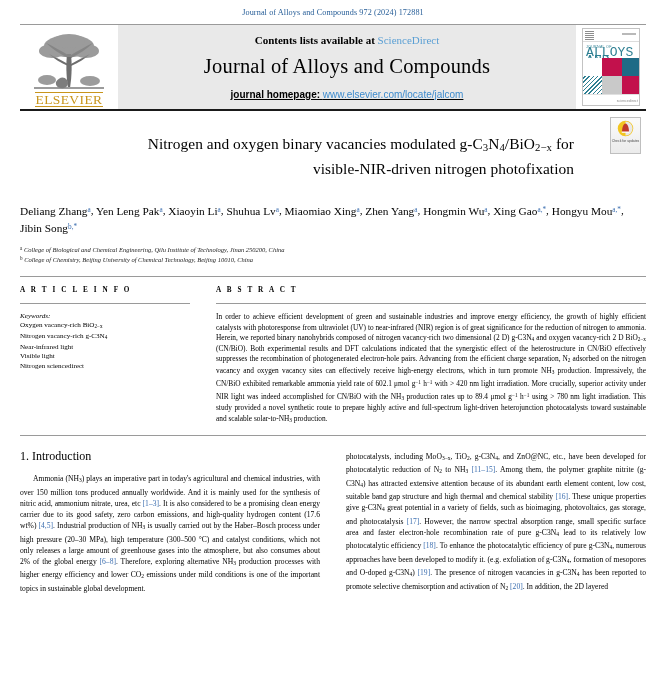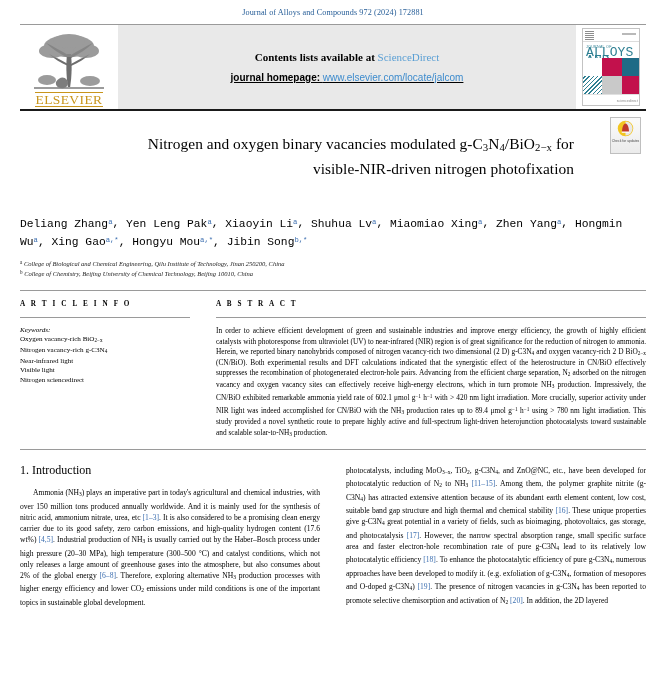--- a/index.html
+++ b/index.html
@@ -146,24 +146,24 @@
     display: flex; flex-direction: column;
     align-items: center; justify-content: flex-start;
     padding-top: 2px;
   }
   .cm-mark { width: 17px; height: 17px; display:block; }
   .cm-txt { font-size: 3.4px; line-height: 4.2px; text-align: center; color: #4a4a4a;
      font-family: "Liberation Sans", sans-serif; margin-top: 1.5px; }
 
   
   .authors {
-    margin-top: 34px;
+    margin-top: 22px;
     font-size: 11.3px;
     line-height: 16.5px;
-    font-family: Liberation Mono, monospace;
+    font-family: Liberation Serif, serif;
   }
   .authors sup { font-size: 64%; color: #3d6fb0; vertical-align: .45em; }
   .affil {
     margin-top: 7px;
     font-size: 6.5px;
     line-height: 9.2px;
     font-style: italic;
     color: #1a1a1a;
   }
   .affil sup { font-style: normal; font-size: 78%; vertical-align: .4em; }
@@ -240,20 +240,21 @@
           <path d="M26 50 c3-5 8-6 11-2 c2 3 1 7-3 8 c-5 1-9-2-8-6 z"></path>
         </g>
       </svg>
       <div class="els-word">ELSEVIER</div>
     </div>
 
     <div class="center-cell">
       <div class="contents-line">
         <span>Contents lists available at </span><span class="sd">ScienceDirect</span>
       </div>
+      <div class="journal-title">Journal of Alloys and Compounds</div>
       <div class="homepage-line">
         <span>journal homepage: </span><span class="url">www.elsevier.com/locate/jalcom</span>
       </div>
     </div>
 
     <div class="cover-cell">
       <div class="cover">
         <div class="cover-top-bar">
           <div class="cover-els-mini"></div>
           <div class="cover-mini-txt"></div>

